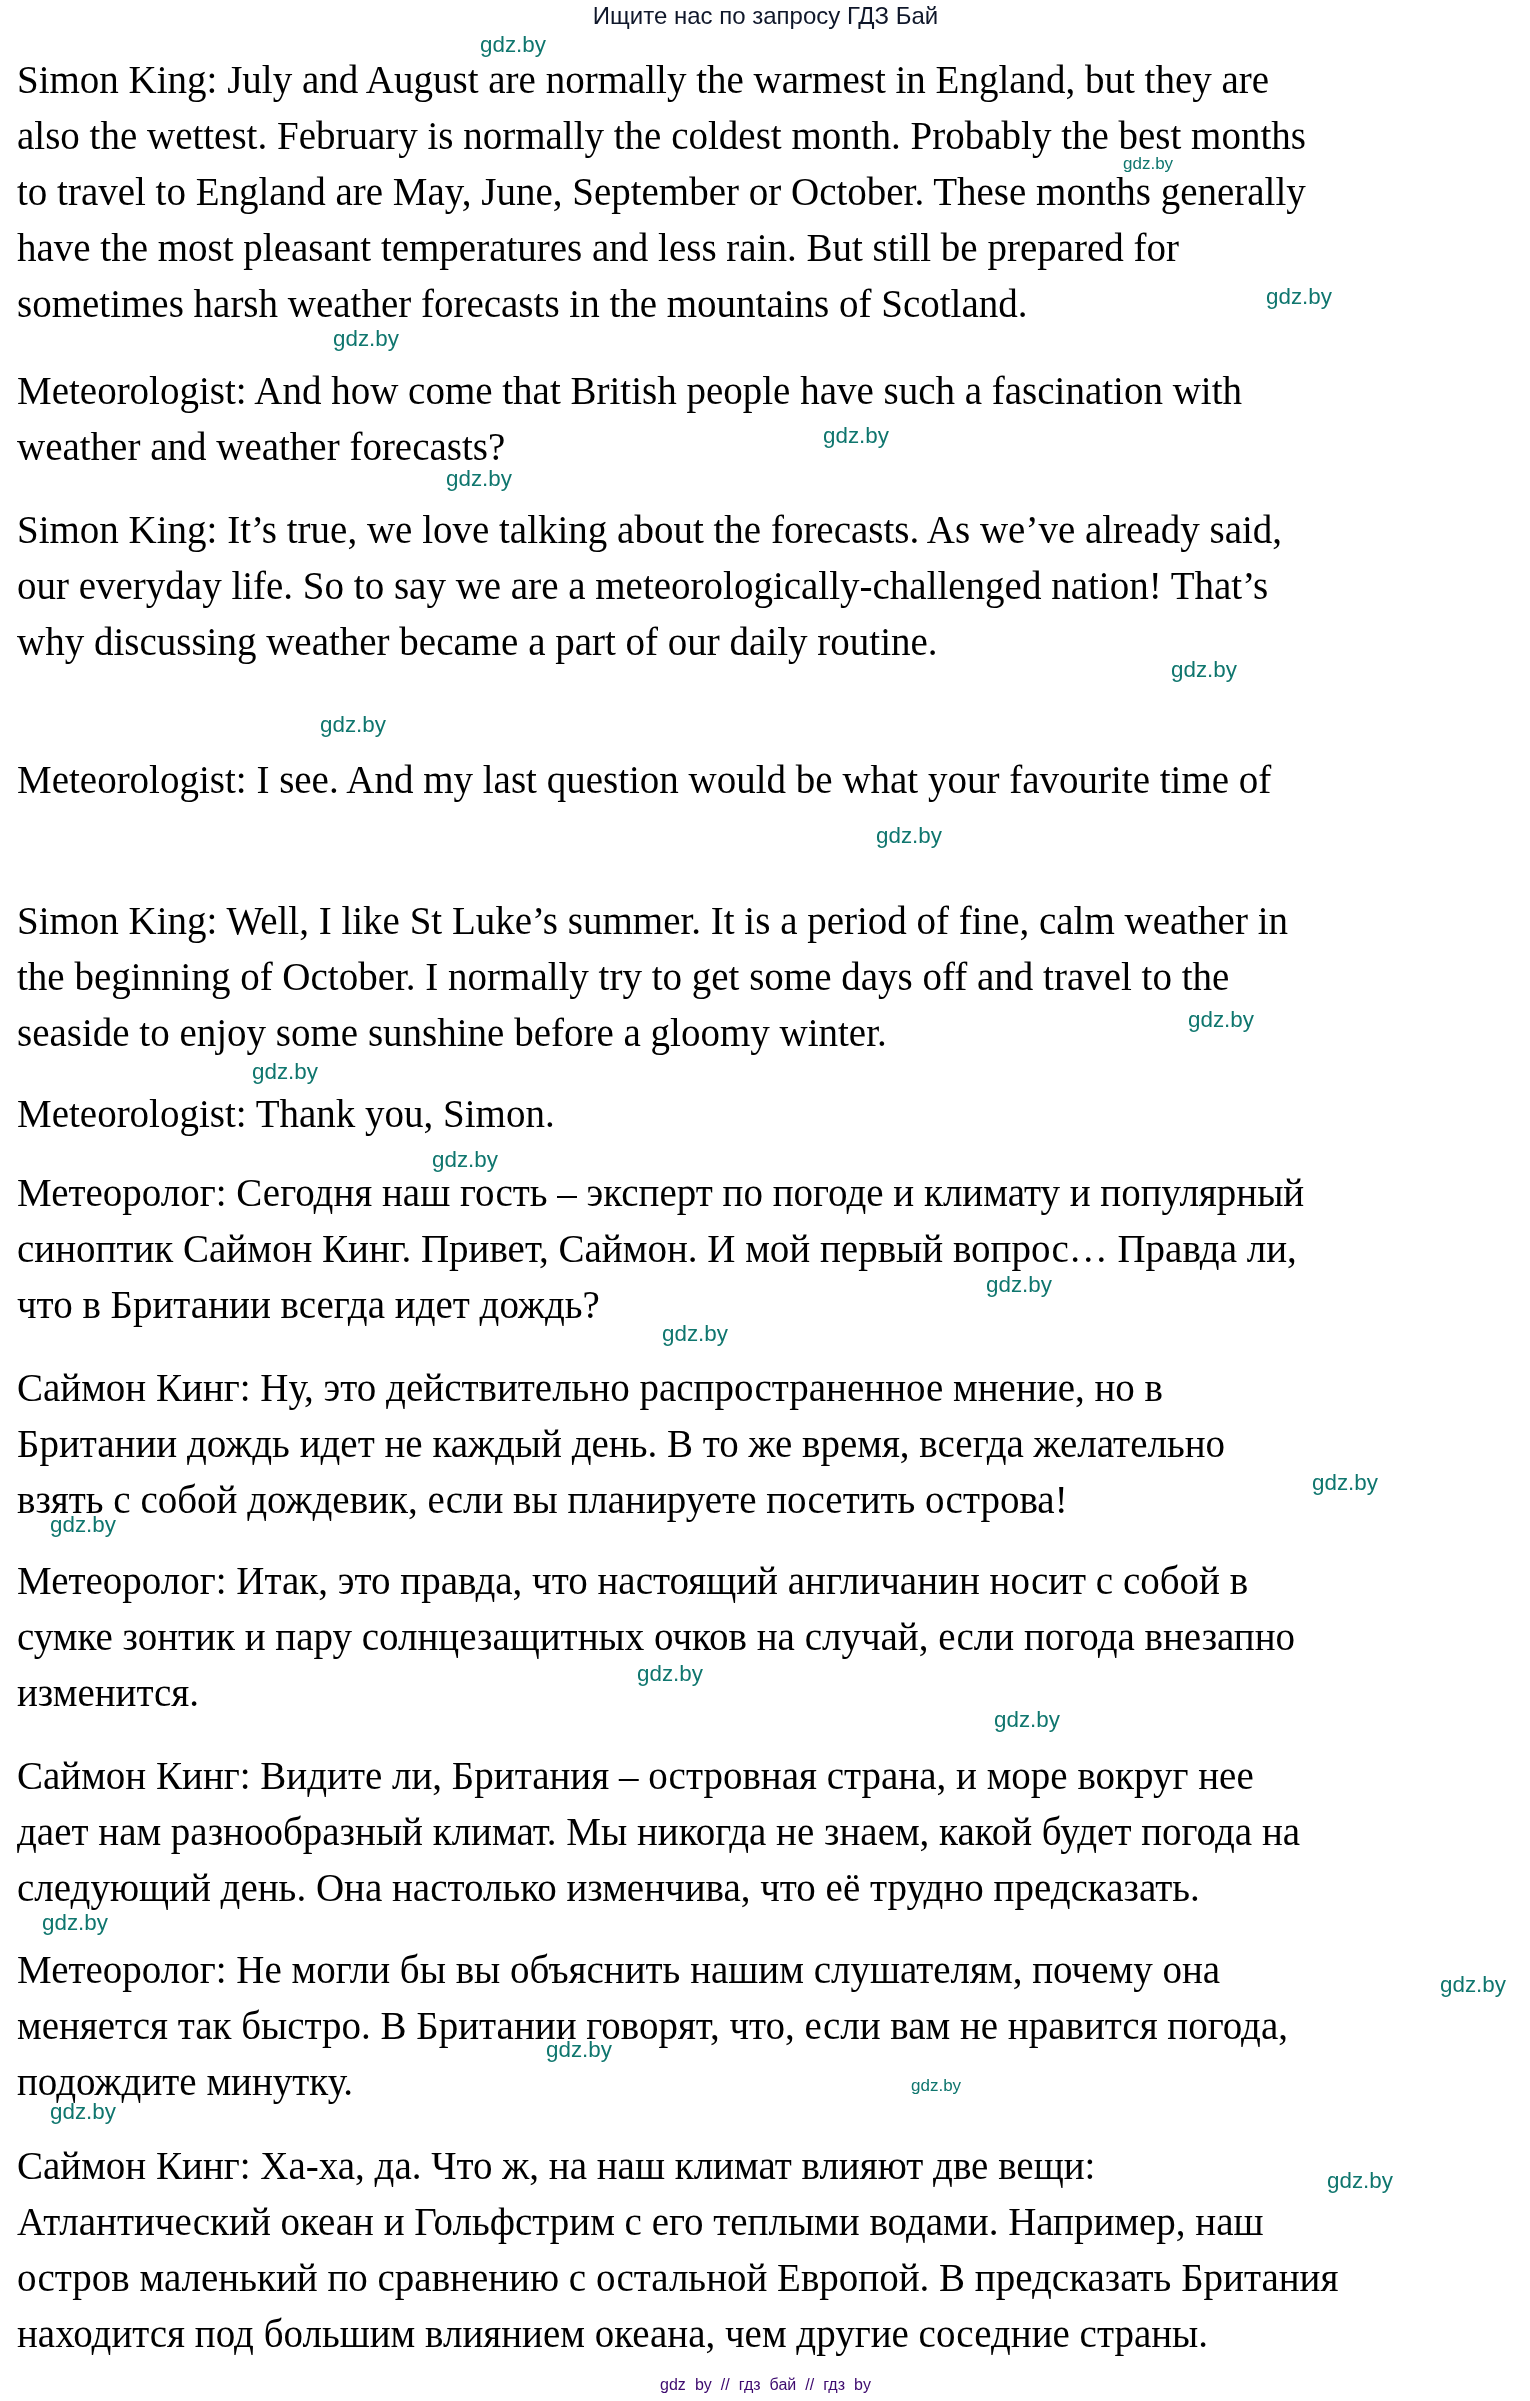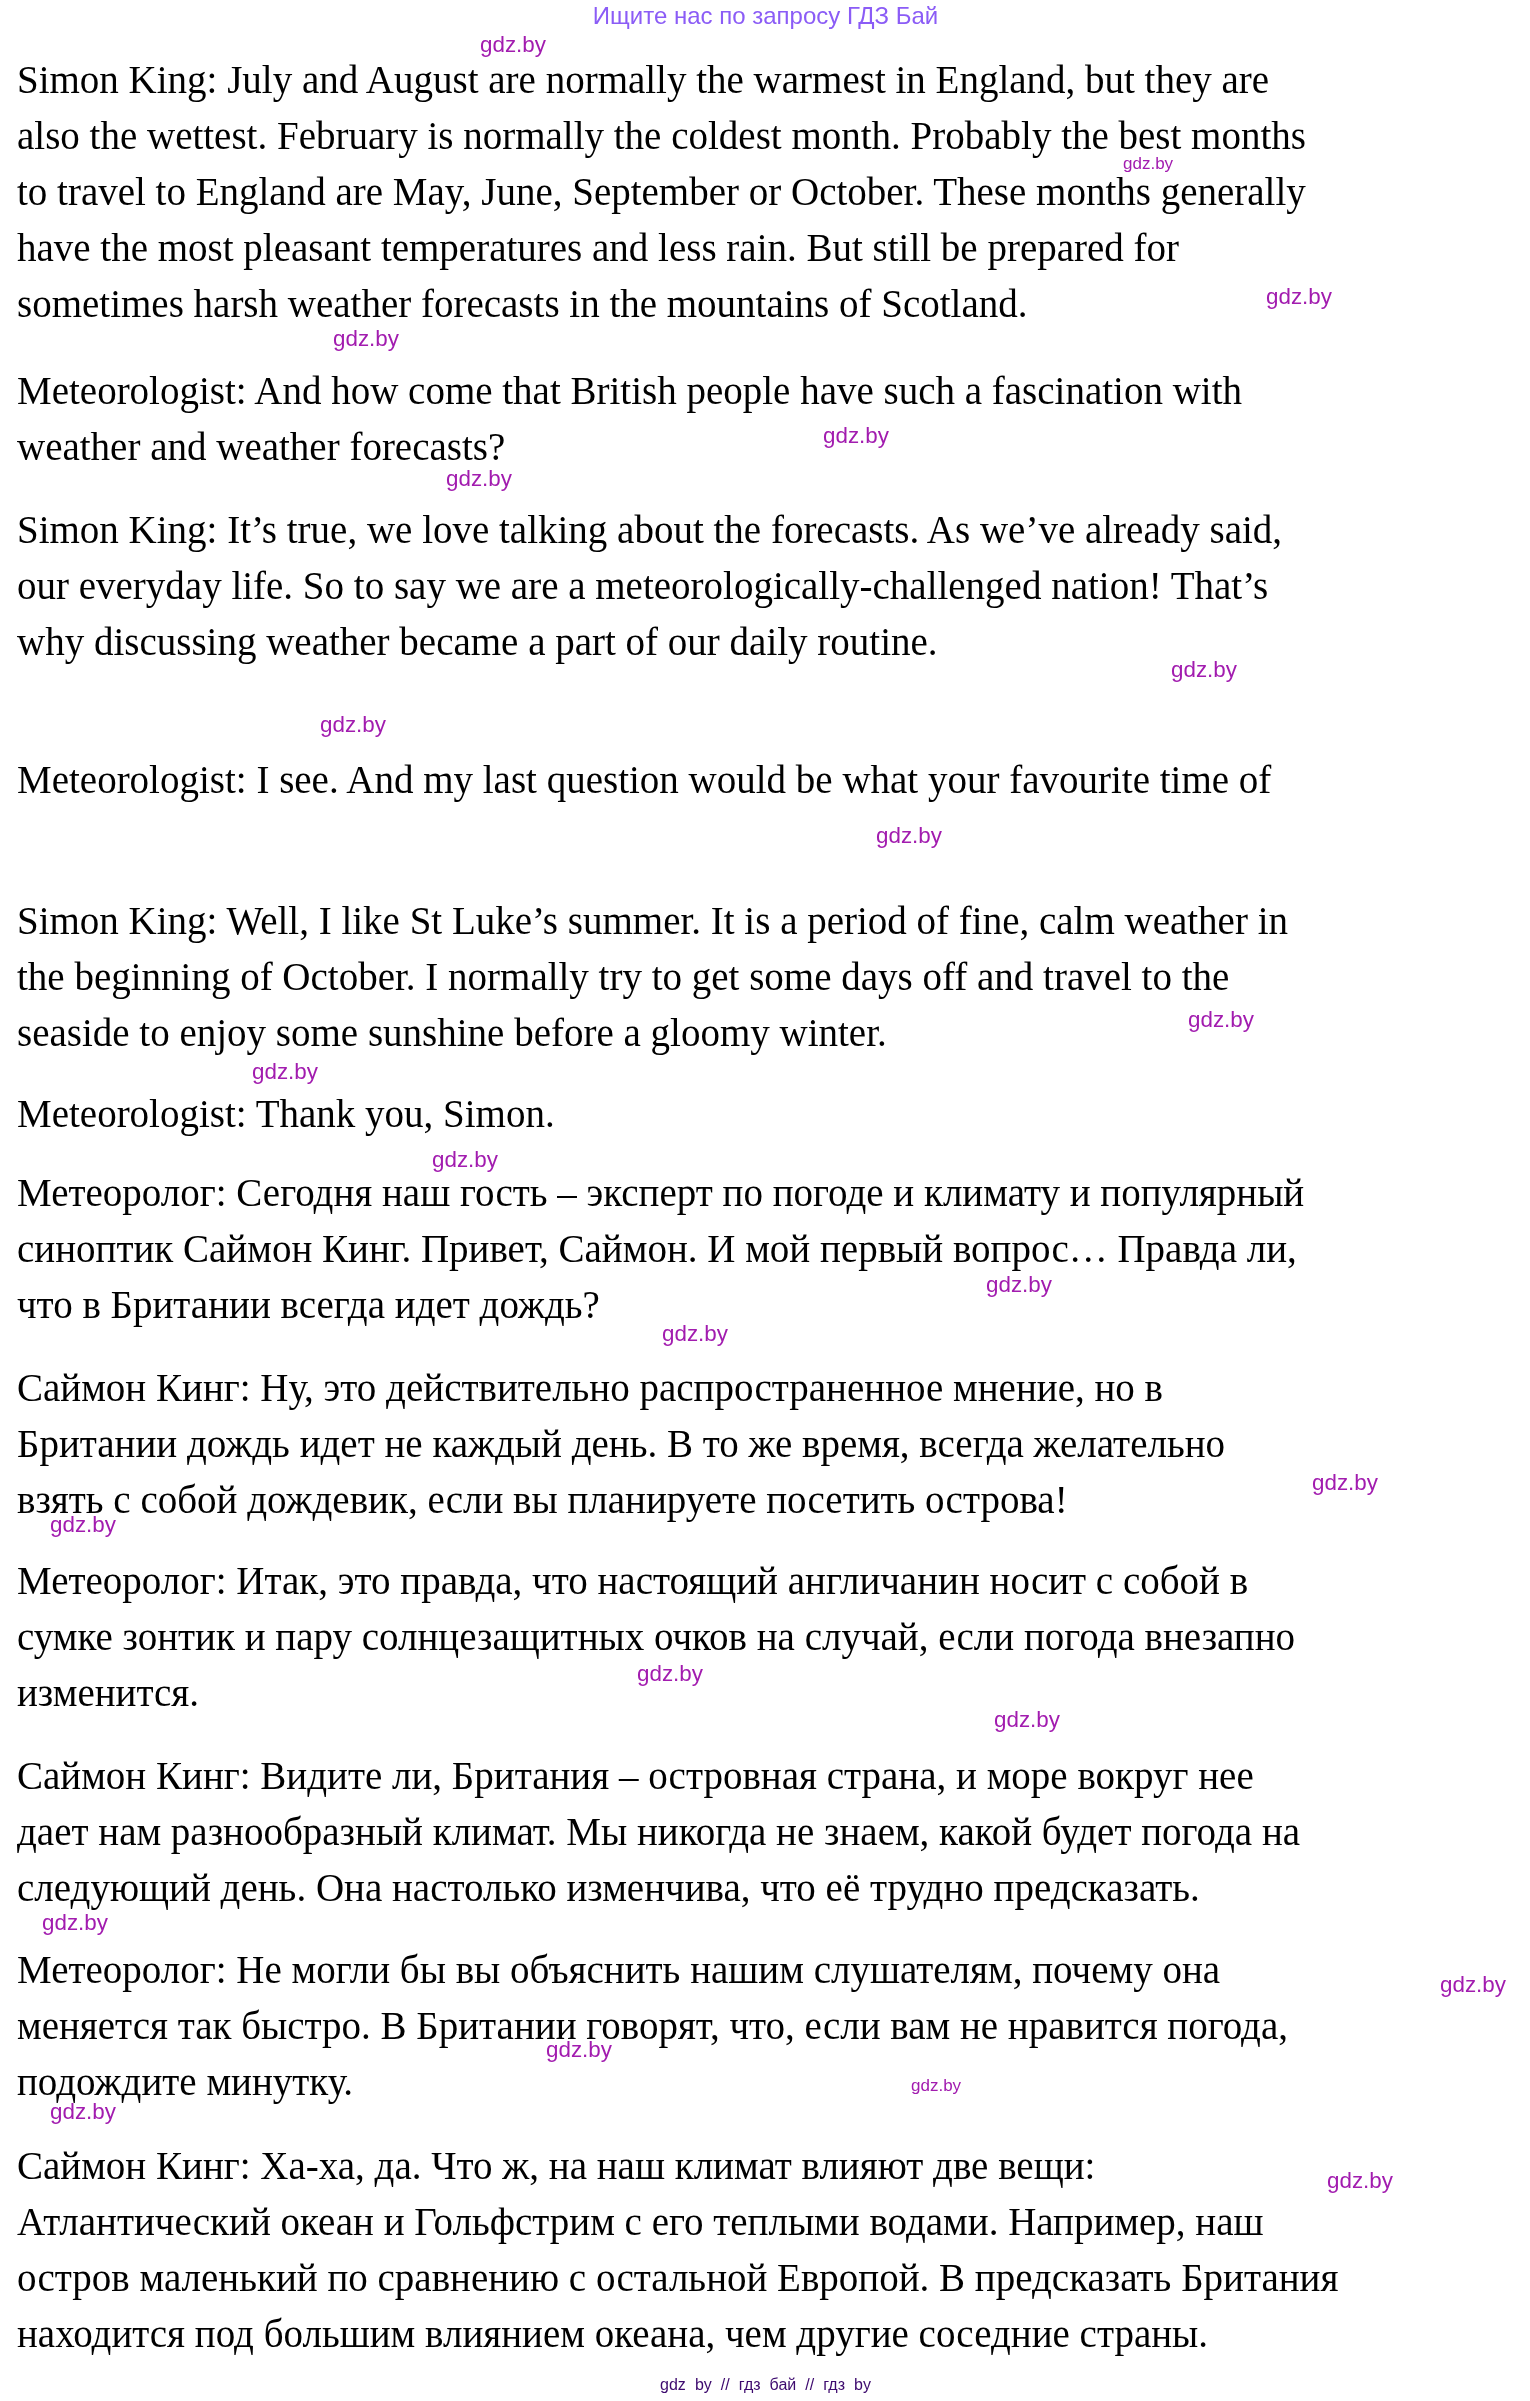--- a/index.html
+++ b/index.html
@@ -4,37 +4,37 @@
 <style>
   html, body { margin: 0; padding: 0; background: #ffffff; }
   body {
     width: 1531px; height: 2401px; position: relative; overflow: hidden;
     font-family: "Liberation Serif", "DejaVu Serif", serif;
     color: #000000;
   }
   .header {
     position: absolute; top: 0; left: 0; width: 1531px; text-align: center;
     font-family: "Liberation Sans", "DejaVu Sans", sans-serif;
-    font-size: 24px; line-height: 31px; color: #8b5cf6;
+    font-size: 24px; line-height: 31px; color: #0f172a;
   }
   .footer {
     position: absolute; top: 2369px; left: 0; width: 1531px; text-align: center;
     font-family: "Liberation Sans", "DejaVu Sans", sans-serif;
     font-size: 16px; line-height: 31px; color: #3d0a6e; word-spacing: 4.6px;
   }
   .para {
     position: absolute; left: 17px; width: 1505px;
     font-size: 39px; line-height: 56px;
     white-space: nowrap;
   }
   .para .line { display: block; height: 56px; }
   .wm {
     position: absolute;
     font-family: "Liberation Sans", "DejaVu Sans", sans-serif;
-    font-size: 22.4px; line-height: 25px; color: #a21caf;
+    font-size: 22.4px; line-height: 25px; color: #0f766e;
   }
   .wm.small { font-size: 17px; line-height: 20px; }
 </style>
 </head>
 <body>
 
 <div class="header">Ищите нас по запросу ГДЗ Бай</div>
 
 <div class="para" style="top:52px">
   <span class="line">Simon King: July and August are normally the warmest in England, but they are</span>

